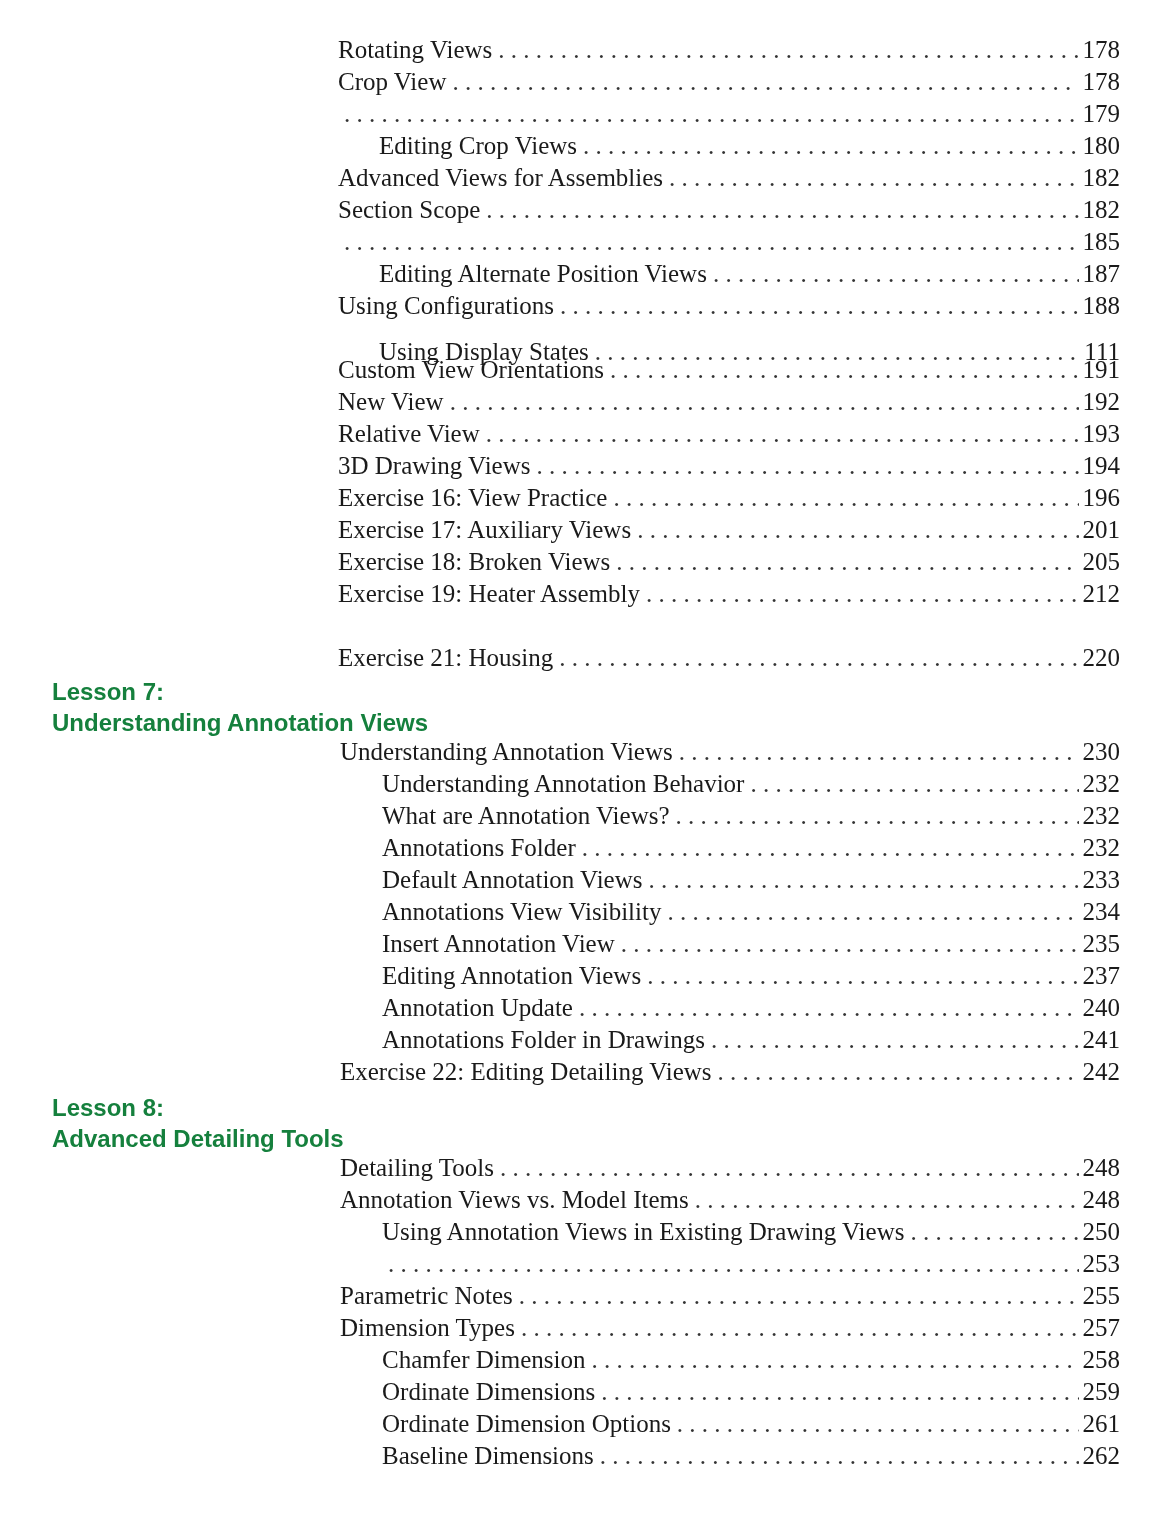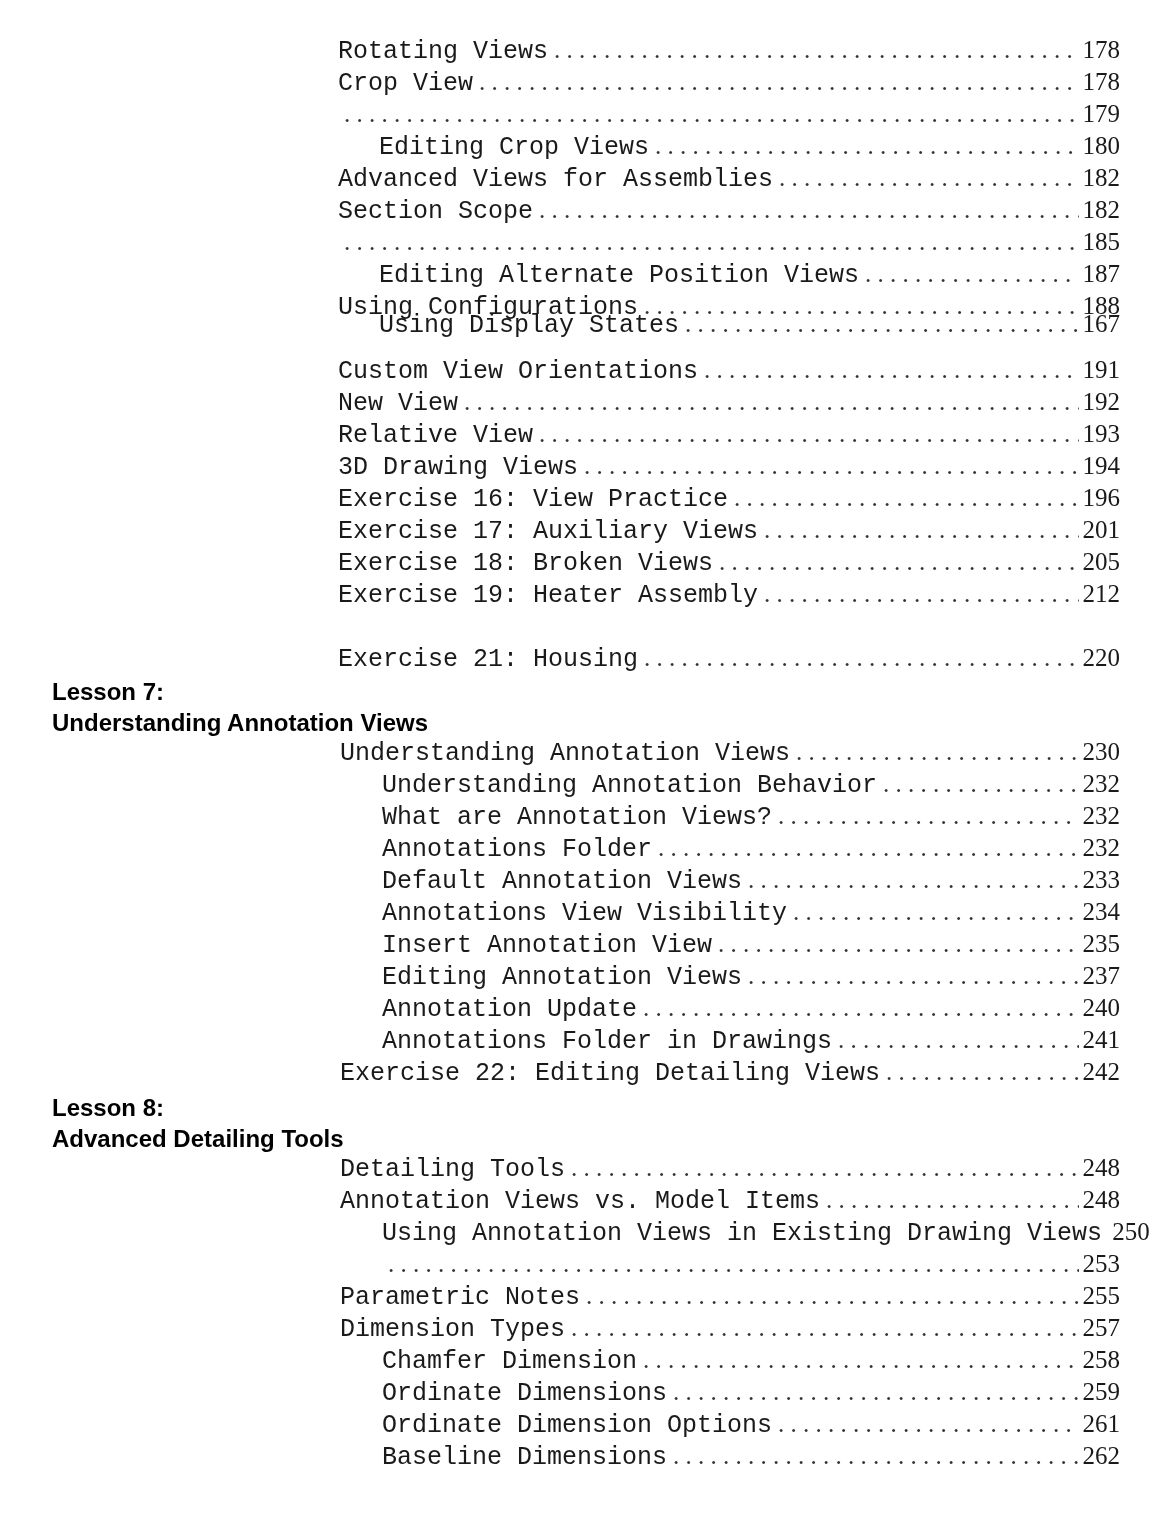--- a/index.html
+++ b/index.html
@@ -9,21 +9,21 @@
       position: absolute;
       display: flex;
       align-items: baseline;
       font-family: "Liberation Serif", "DejaVu Serif", serif;
       font-size: 25px;
       line-height: 32px;
       height: 32px;
       white-space: nowrap;
       right: 38px;
     }
-    .entry .title { flex: 0 0 auto; font-family: Liberation Mono, monospace; }
+    .entry .title { flex: 0 0 auto; }
     .entry .leader {
       flex: 1 1 auto;
       overflow: hidden;
       margin: 0 4px 0 6px;
       letter-spacing: 5.2px;
       color: #333;
     }
     .entry .leader::before {
       content: ". . . . . . . . . . . . . . . . . . . . . . . . . . . . . . . . . . . . . . . . . . . . . . . . . . . . . . . . . . . . . . . . . . . . . . . . . . . . . . . . . . . . . . . . . . . . . . . . . . . . . . . . . . . . . . . . . . . . . . . . . . . . . . . . . . . . . . . . . . . . .";
       letter-spacing: 0px;
@@ -33,21 +33,21 @@
     .lvl2 { left: 379px; }
     .lvl1b { left: 340px; }
     .lvl2b { left: 382px; }
     .lesson {
       position: absolute;
       left: 52px;
       font-family: "Liberation Sans", "DejaVu Sans", sans-serif;
       font-weight: bold;
       font-size: 24px;
       line-height: 32px;
-      color: #000000;
+      color: #15803d;
     }
   </style>
 </head>
 <body>
 
 <div class="page">
 
   <div class="entry lvl1" style="top:34px">
       <span class="title">Rotating Views</span>
       <span class="leader"></span>
@@ -84,24 +84,24 @@
   <div class="entry lvl2" style="top:258px">
       <span class="title">Editing Alternate Position Views</span>
       <span class="leader"></span>
       <span class="page-num">187</span>
     </div>
   <div class="entry lvl1" style="top:290px">
       <span class="title">Using Configurations</span>
       <span class="leader"></span>
       <span class="page-num">188</span>
     </div>
-  <div class="entry lvl2" style="top:308px">
+  <div class="entry lvl2" style="top:336px">
       <span class="title">Using Display States</span>
       <span class="leader"></span>
-      <span class="page-num">167</span>
+      <span class="page-num">111</span>
     </div>
   <div class="entry lvl1" style="top:354px">
       <span class="title">Custom View Orientations</span>
       <span class="leader"></span>
       <span class="page-num">191</span>
     </div>
   <div class="entry lvl1" style="top:386px">
       <span class="title">New View</span>
       <span class="leader"></span>
       <span class="page-num">192</span>

